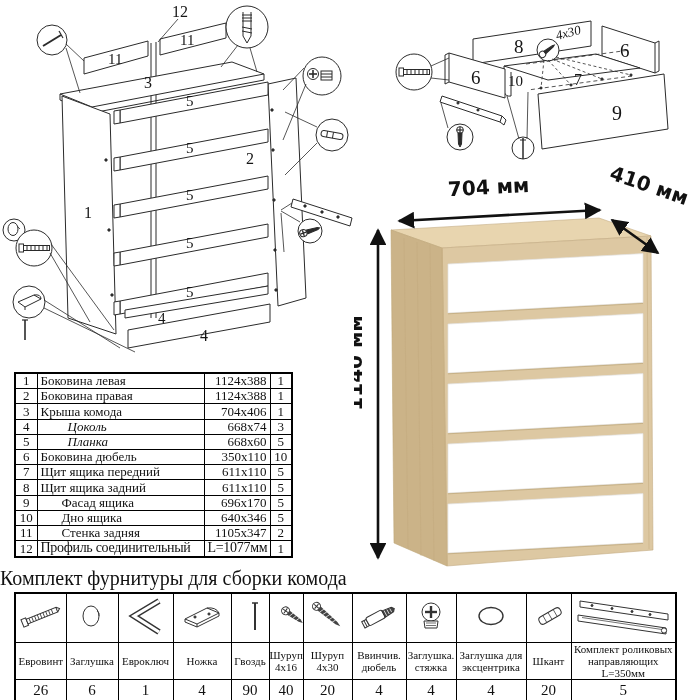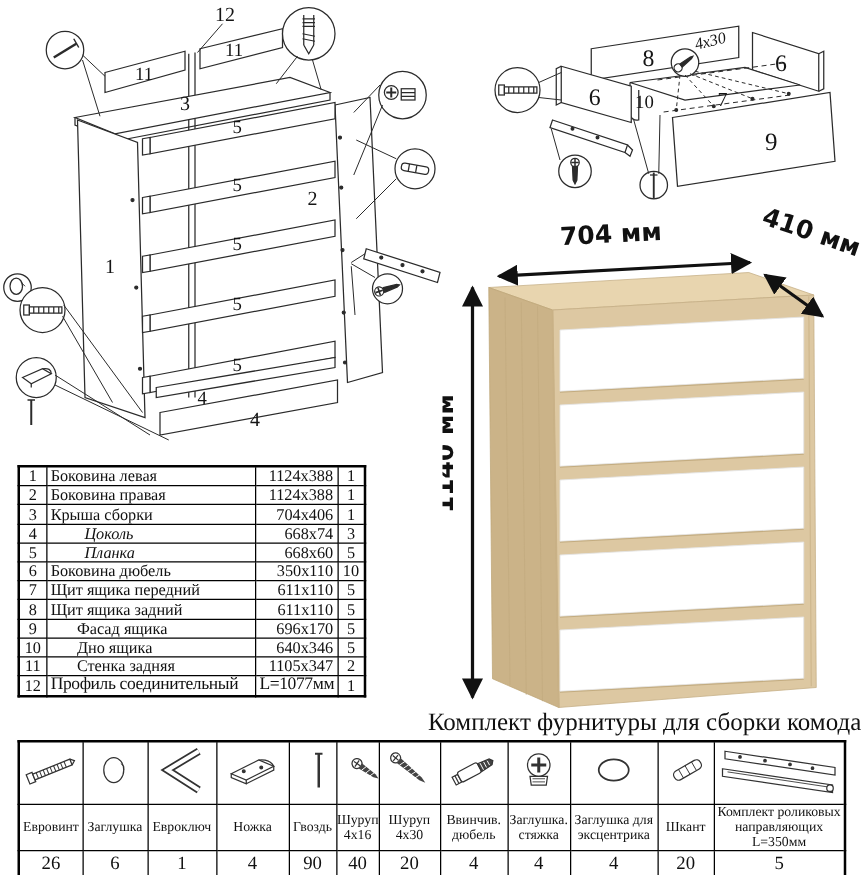--- a/index.html
+++ b/index.html
@@ -16,21 +16,21 @@
   table.parts td.r{text-align:right;margin-left:19px;}
   table.parts td.sm{font-size:14px;letter-spacing:-0.3px;}
   table.parts td.ind1{padding-left:30px;font-style:italic;}
   table.parts td.ind2{padding-left:24px;}
   table.hw{border:2px solid #000;}
   table.hw td{border:1px solid #000;text-align:center;vertical-align:middle;padding:0;}
   table.hw tr.icons td{height:48px;}
   table.hw tr.labels td{height:30px;font-size:11px;line-height:1.1;}
   table.hw tr.qty td{height:21px;font-size:15px;}
   .lbl2{min-height:0;}
-  .title{width:689px;text-align:right;font-size:20px;}
+  .title{width:689px;text-align:left;font-size:20px;}
   .dimtxt{font-family:"DejaVu Sans",sans-serif;font-weight:bold;font-size:20px;fill:#111;}
 </style>
 </head>
 <body>
 
 <div class="canvas">
 
   <svg class="abs" style="left:0;top:0" width="362" height="372" viewBox="0 0 362 372">
     <g stroke="#2b2b2b" fill="none" stroke-width="1">
 
@@ -288,21 +288,21 @@
           <td class="c">1</td>
         </tr>
       <tr>
           <td class="c">2</td>
           <td>Боковина правая</td>
           <td class="r">1124x388</td>
           <td class="c">1</td>
         </tr>
       <tr>
           <td class="c">3</td>
-          <td>Крыша сборки</td>
+          <td>Крыша комода</td>
           <td class="r">704x406</td>
           <td class="c">1</td>
         </tr>
       <tr>
           <td class="c">4</td>
           <td class="ind1">Цоколь</td>
           <td class="r">668x74</td>
           <td class="c">3</td>
         </tr>
       <tr>

